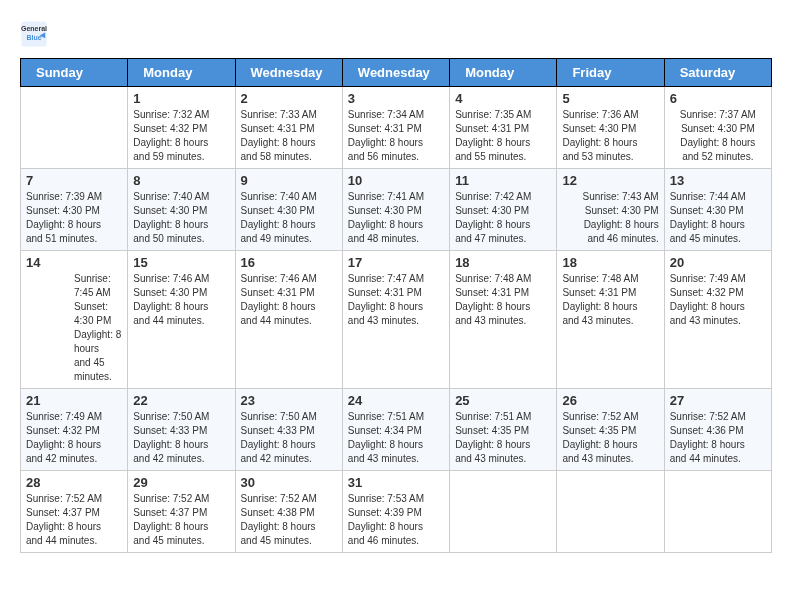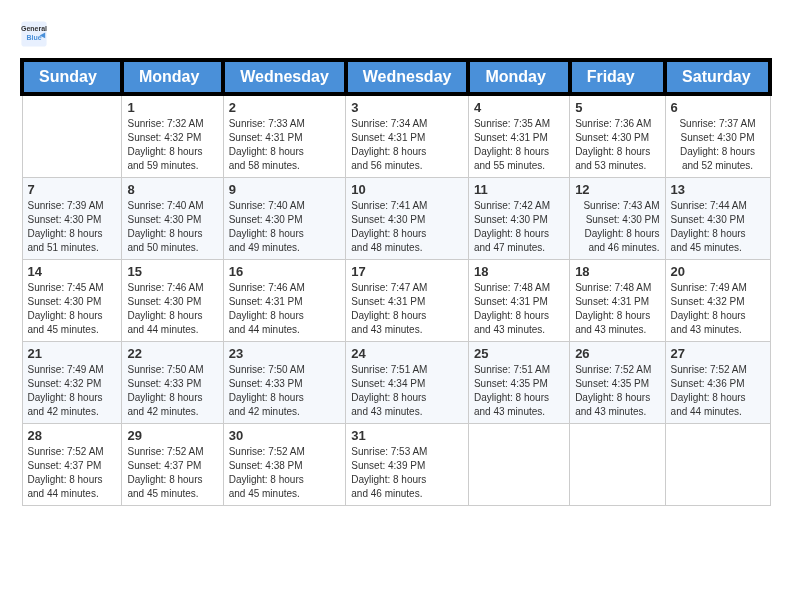--- a/index.html
+++ b/index.html
@@ -38,25 +38,25 @@
       color: #555;
     }
     .calendar {
       width: 100%;
       border-collapse: collapse;
       border: 1px solid #ccc;
     }
     .calendar th {
       background-color: #4a90d9;
       color: #fff;
-      font-size: 16px;
+      font-size: 13px;
       font-weight: bold;
       padding: 6px 15px;
       text-align: left;
-      border: 4px solid #000000;
+      border: 1px solid #000000;
     }
     .calendar td {
       border: 1px solid #ccc;
       vertical-align: top;
       padding: 4px 5px;
       width: 107px;
       min-height: 80px;
       font-size: 10.5px;
       color: #333;
     }
@@ -205,21 +205,21 @@
           <div class="day-num">13</div>
           <div class="day-info" style="white-space: pre-line;">Sunrise: 7:44 AM
 Sunset: 4:30 PM
 Daylight: 8 hours
 and 45 minutes.</div>
         </td>
       </tr>
       <tr>
         <td>
           <div class="day-num">14</div>
-          <div class="day-info" style="white-space: pre-line;">Sunrise: 7:45 AM
+          <div class="day-info" style="white-space: pre-line; margin-left: 48px;">Sunrise: 7:45 AM
 Sunset: 4:30 PM
 Daylight: 8 hours
 and 45 minutes.</div>
         </td>
         <td>
           <div class="day-num">15</div>
           <div class="day-info" style="white-space: pre-line;">Sunrise: 7:46 AM
 Sunset: 4:30 PM
 Daylight: 8 hours
 and 44 minutes.</div>

